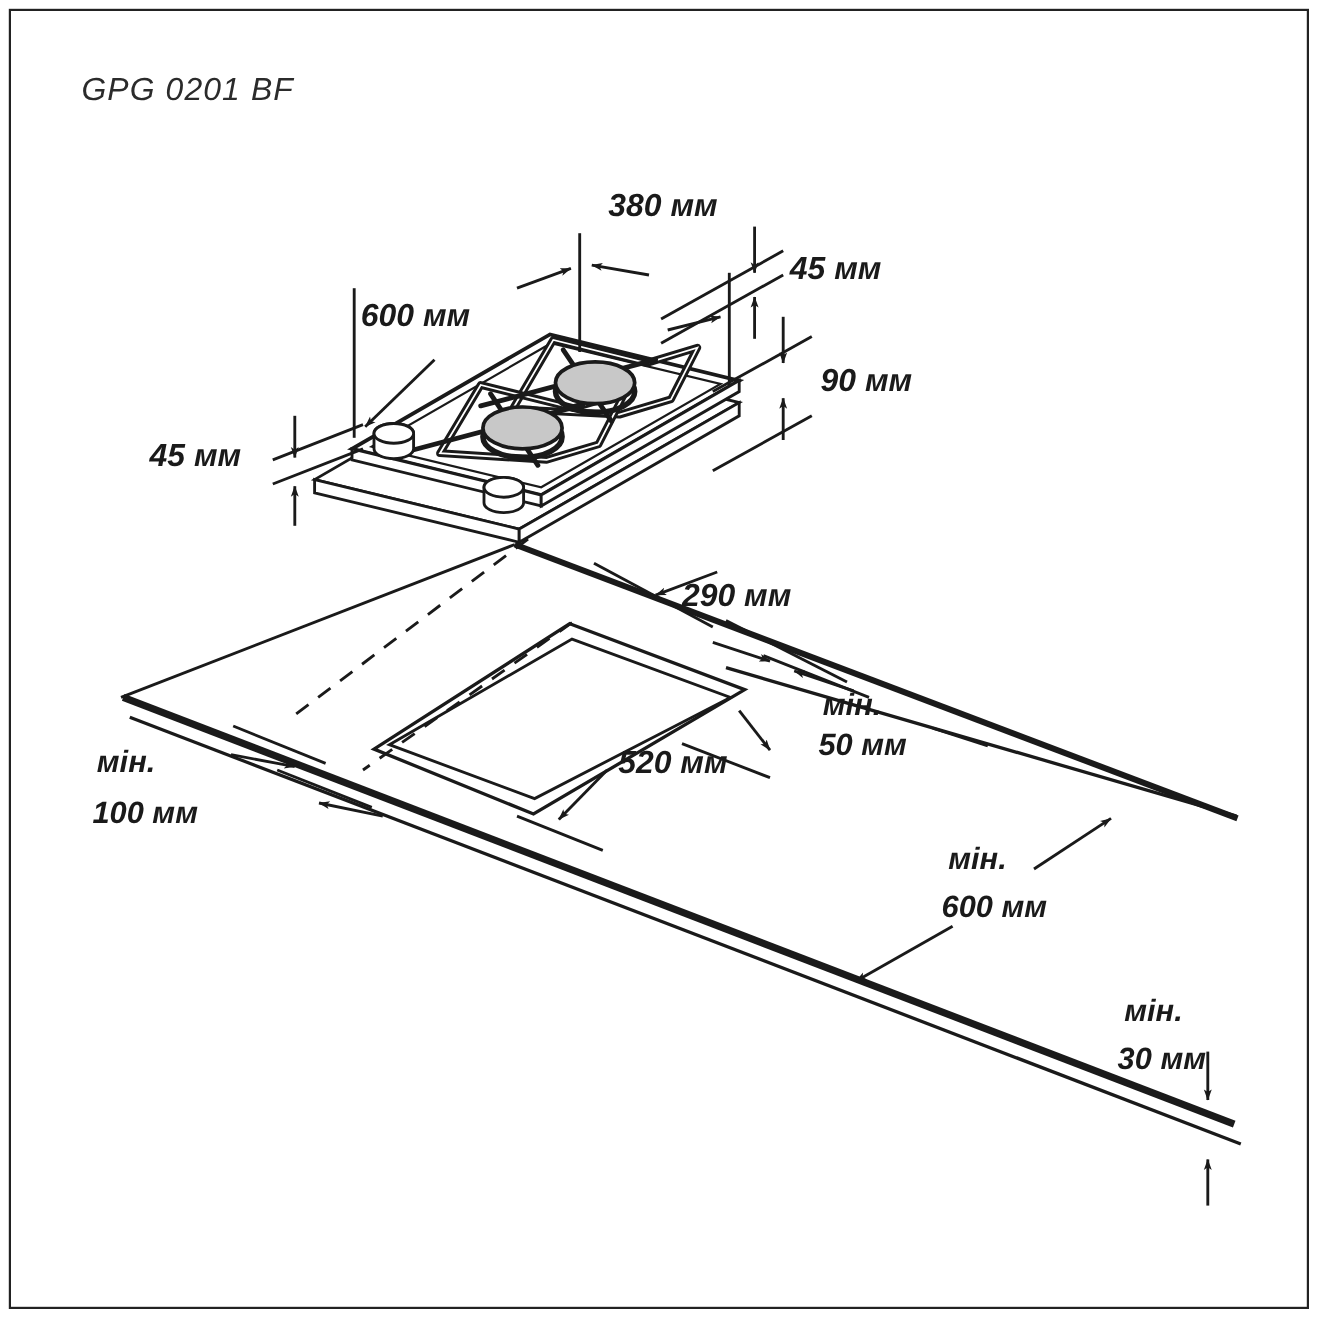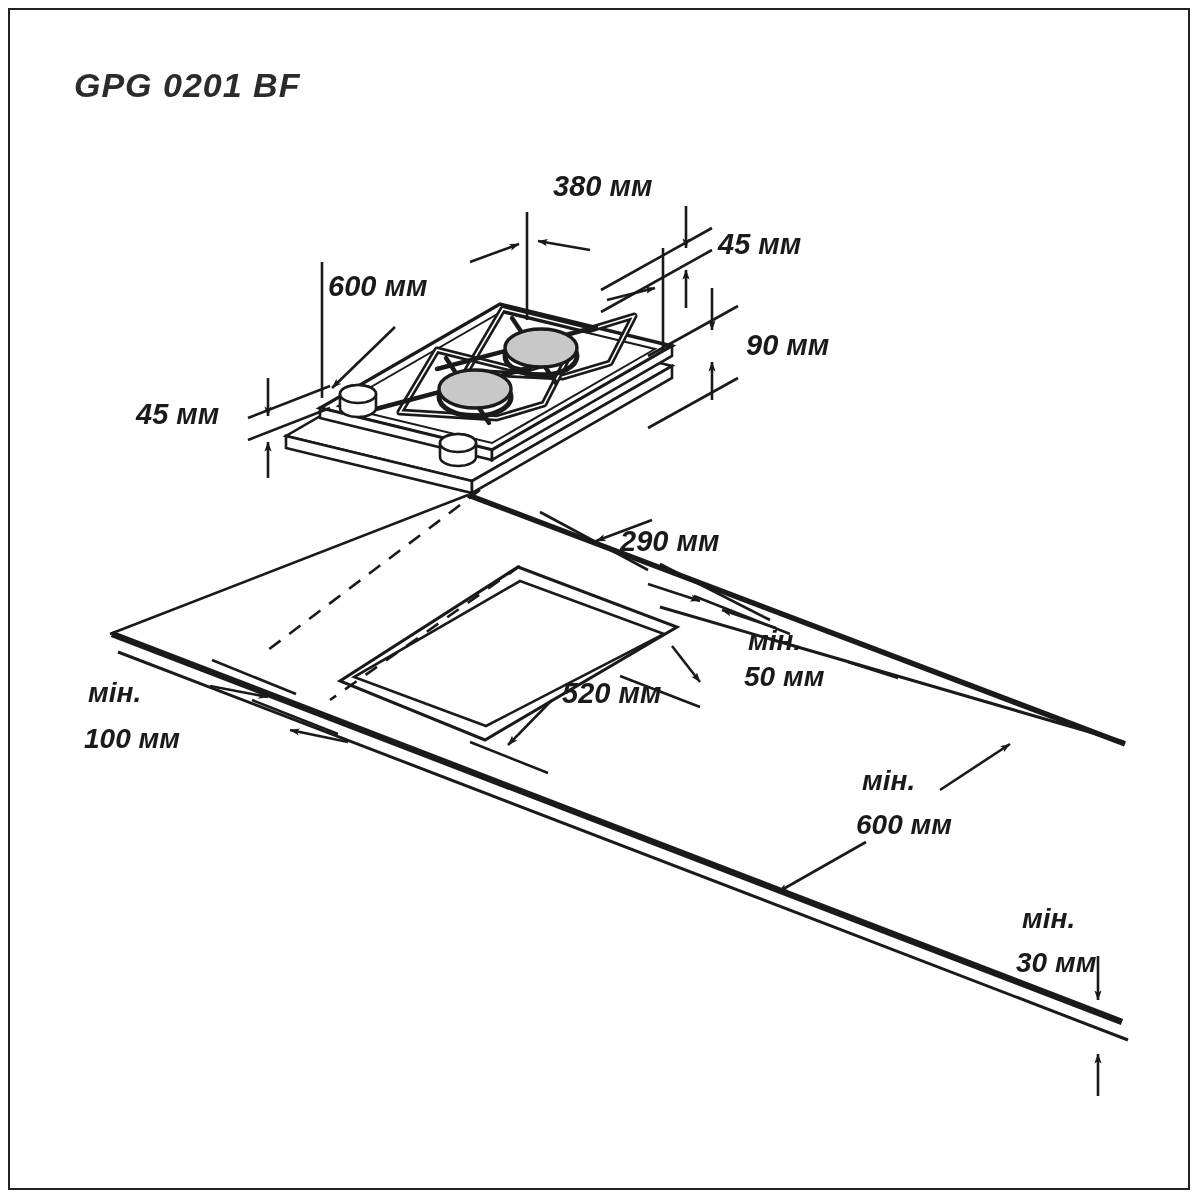--- a/index.html
+++ b/index.html
@@ -27,22 +27,22 @@
     width: 1182px;
     height: 1182px;
     border: 2px solid #222222;
     box-sizing: border-box;
     pointer-events: none;
   }
   #title {
     position: absolute;
     left: 74px;
     top: 66px;
-    font-size: 34px;
-    font-weight: bold;
+    font-size: 29px;
+    font-weight: normal;
     font-style: italic;
     color: #2b2b2b;
     letter-spacing: 1px;
     white-space: nowrap;
   }
   svg#drawing {
     position: absolute;
     left: 0; top: 0;
     width: 1200px;
     height: 1200px;

